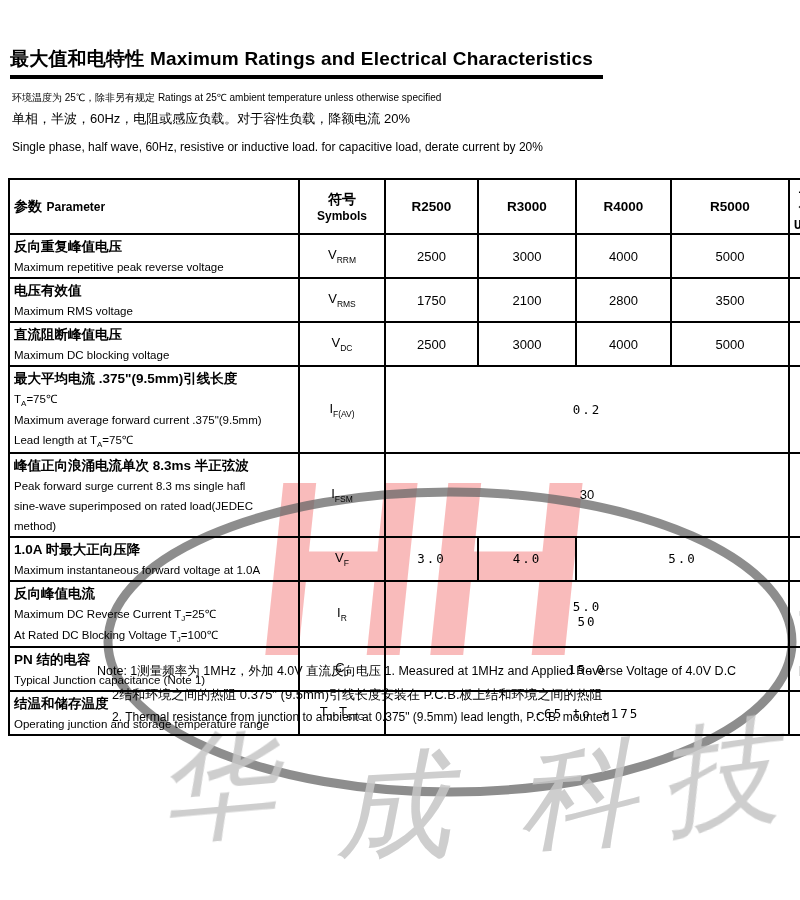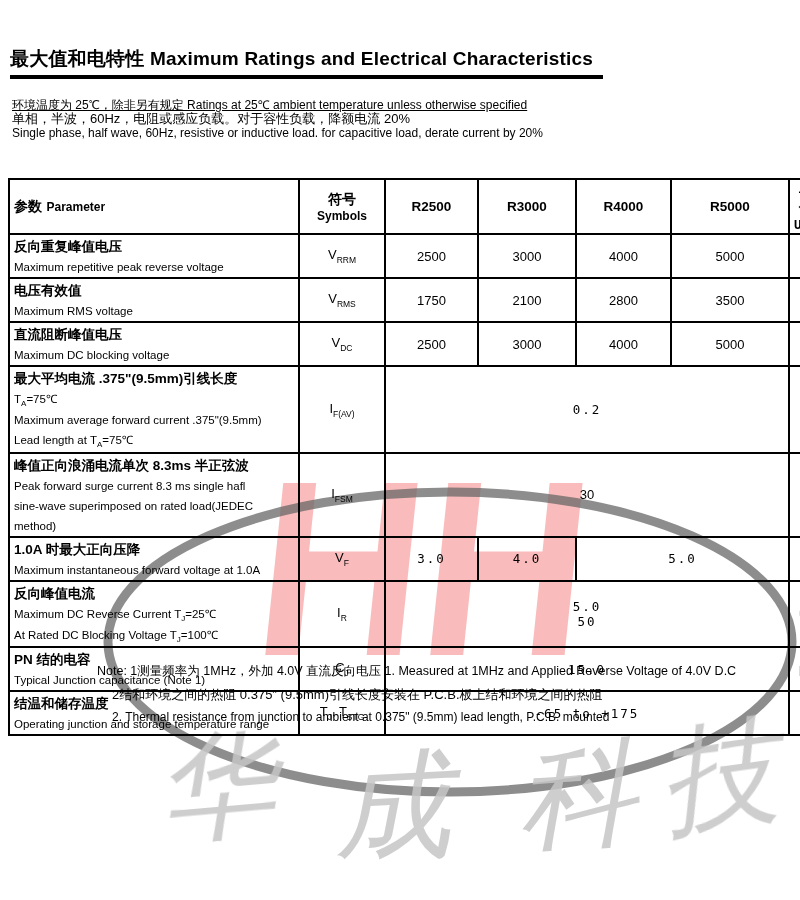--- a/index.html
+++ b/index.html
@@ -14,23 +14,23 @@
   .wm { position:absolute; left:0; top:0; z-index:0; }
 
   
   .content { position:relative; z-index:1; }
 
   .doc-title {
     position:absolute; left:10px; top:46px;
     font-size:19px; font-weight:bold; letter-spacing:0.2px;
     border-bottom:4px solid #000; padding:0 10px 3px 0;
   }
-  .intro-line1 { position:absolute; left:12px; top:96px;  font-size:12px;text-decoration:underline; }
+  .intro-line1 { position:absolute; left:12px; top:90px;  font-size:10px; }
   .intro-line2 { position:absolute; left:12px; top:110px; font-size:13px; }
-  .intro-line3 { position:absolute; left:12px; top:126px; font-size:12px; }
+  .intro-line3 { position:absolute; left:12px; top:140px; font-size:12px; }
 
   table.spec {
     position:absolute; left:8px; top:178px; width:784px;
     border-collapse:collapse; table-layout:fixed; background:transparent;
   }
   table.spec th, table.spec td {
     border:2px solid #000; padding:1px 4px; background:transparent; vertical-align:middle;
   }
   th.h-param { width:290px; text-align:left; padding-left:6px; }
   th.h-symbol { width:86px; }

